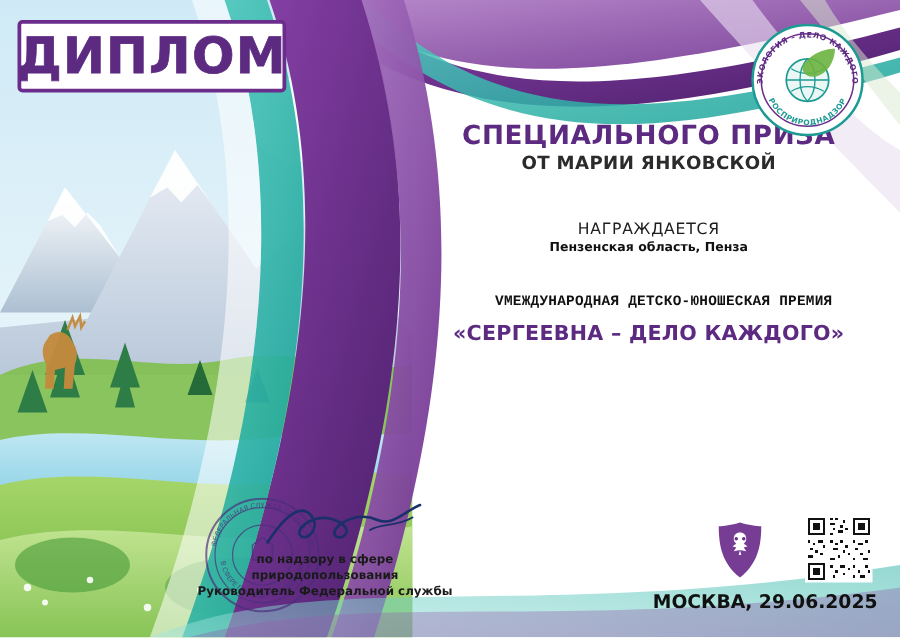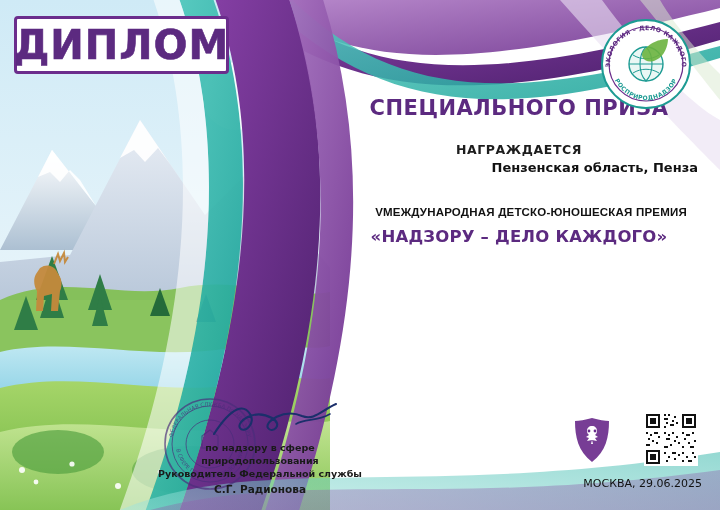--- a/index.html
+++ b/index.html
@@ -93,23 +93,23 @@
   }
   .prize-line2 {
     font-family: "DejaVu Sans", sans-serif;
     font-weight: bold;
     font-size: 14.5px;
     color: #2b2b2b;
     letter-spacing: 0.3px;
     margin-top: 3px;
   }
   .awarded {
-    margin-top: 22px;
-    font-family: "DejaVu Sans", sans-serif;
-    font-weight: bold;
+    margin-top: 36px;
+    font-family: "DejaVu Sans", sans-serif;
+    font-weight: normal;
     font-size: 12.5px;
     color: #1d1d1d;
     letter-spacing: 0.6px;
   }
   .laureate {
     margin-top: 26px;
     font-family: "DejaVu Sans", sans-serif;
     font-weight: bold;
     font-size: 15px;
     color: #111111;
@@ -119,27 +119,26 @@
     margin-top: 2px;
     font-family: "DejaVu Sans", sans-serif;
     font-weight: bold;
     font-size: 11.5px;
     color: #111111;
   }
   .region {
     margin-top: 3px;
     font-family: "DejaVu Sans", sans-serif;
     font-weight: bold;
-    font-size: 13px;
+    font-size: 10px;
     color: #111111;
-    text-align: right;
   }
   .competition {
     margin-top: 31px;
-    font-family: Liberation Sans, sans-serif;
+    font-family: Liberation Mono, monospace;
     font-weight: bold;
     font-size: 11.5px;
     color: #111111;
     letter-spacing: 0.2px;
     margin-left: 24px;
   }
   .competition-name {
     margin-top: 9px;
     font-family: "DejaVu Sans", sans-serif;
     font-weight: bold;
@@ -210,22 +209,22 @@
   }
   .qr {
     position: absolute;
     right: 22px;
     bottom: 44px;
     width: 54px;
     height: 54px;
   }
   .city-date {
     font-family: "DejaVu Sans", sans-serif;
-    font-weight: normal;
-    font-size: 11px;
+    font-weight: bold;
+    font-size: 15px;
     color: #111111;
     margin-bottom: 6px;
   }
   .organizer {
     font-family: "DejaVu Sans", sans-serif;
     font-size: 8px;
     color: #333333;
     letter-spacing: 0.1px;
   }
 </style>
@@ -379,27 +378,28 @@
         <textPath href="#arcTop" startOffset="50%" text-anchor="middle">ЭКОЛОГИЯ – ДЕЛО КАЖДОГО</textPath>
       </text>
       <text font-family="DejaVu Sans, sans-serif" font-size="6" font-weight="bold" fill="#1d9b93" letter-spacing="0.4">
         <textPath href="#arcBottom" startOffset="50%" text-anchor="middle">РОСПРИРОДНАДЗОР</textPath>
       </text>
     </svg>
   </div>
 
   <div class="content">
     <div class="prize-line1">СПЕЦИАЛЬНОГО ПРИЗА</div>
+    <div class="prize-line2">ОТ МАРИИ ЯНКОВСКОЙ</div>
 
     <div class="awarded">НАГРАЖДАЕТСЯ</div>
 
     <div class="region">Пензенская область, Пенза</div>
 
     <div class="competition">VМЕЖДУНАРОДНАЯ ДЕТСКО-ЮНОШЕСКАЯ ПРЕМИЯ</div>
-    <div class="competition-name">«НАДЗОРУ – ДЕЛО КАЖДОГО»</div>
+    <div class="competition-name">«СЕРГЕЕВНА – ДЕЛО КАЖДОГО»</div>
   </div>
 
   <div class="signature-block">
     <div class="sig-stamp">
       <svg width="96" height="96" viewBox="0 0 96 96" xmlns="http://www.w3.org/2000/svg">
         <defs>
           <path id="stTop" d="M10,48 a38,38 0 0 1 76,0"></path>
           <path id="stBot" d="M14,48 a34,34 0 0 0 68,0"></path>
         </defs>
         <circle cx="48" cy="48" r="45" fill="none" stroke="#4a2d7a" stroke-width="1.6" opacity="0.8"></circle>
@@ -416,21 +416,20 @@
     </div>
     <div class="sig-scribble">
       <svg width="130" height="44" viewBox="0 0 130 44" xmlns="http://www.w3.org/2000/svg">
         <path d="M4 34 C 22 6, 34 4, 40 14 C 46 24, 34 34, 30 28 C 26 22, 44 8, 62 18 C 74 25, 62 34, 58 28 C 54 22, 74 8, 92 16 C 104 21, 112 10, 126 4" fill="none" stroke="#1b2f6b" stroke-width="2.1" stroke-linecap="round"></path>
         <path d="M86 24 C 96 18, 106 22, 120 14" fill="none" stroke="#1b2f6b" stroke-width="1.6" stroke-linecap="round"></path>
       </svg>
     </div>
     <div class="sig-pad"></div>
     <div class="sig-line">по надзору в сфере природопользования</div>
     <div class="sig-line">Руководитель Федеральной службы</div>
-    <div class="sig-name">С.Г. Радионова</div>
   </div>
 
   <div class="gerb">
     <svg width="40" height="48" viewBox="0 0 40 48" xmlns="http://www.w3.org/2000/svg">
       <path d="M20 2 c7 2 13 3 17 3 c0 16 -3 30 -17 41 C6 35 3 21 3 5 c4 0 10 -1 17 -3 z" fill="#6b2d8c" opacity="0.92"></path>
       <path d="M20 10 c-3 0 -5 2 -5 5 c0 2 1 3 2 4 l-3 2 l3 1 l-2 3 l5 -1 l-1 4 h2 l-1 -4 l5 1 l-2 -3 l3 -1 l-3 -2 c1 -1 2 -2 2 -4 c0 -3 -2 -5 -5 -5 z" fill="#ffffff"></path>
       <circle cx="17" cy="15" r="1.4" fill="#6b2d8c"></circle>
       <circle cx="23" cy="15" r="1.4" fill="#6b2d8c"></circle>
     </svg>
   </div>

